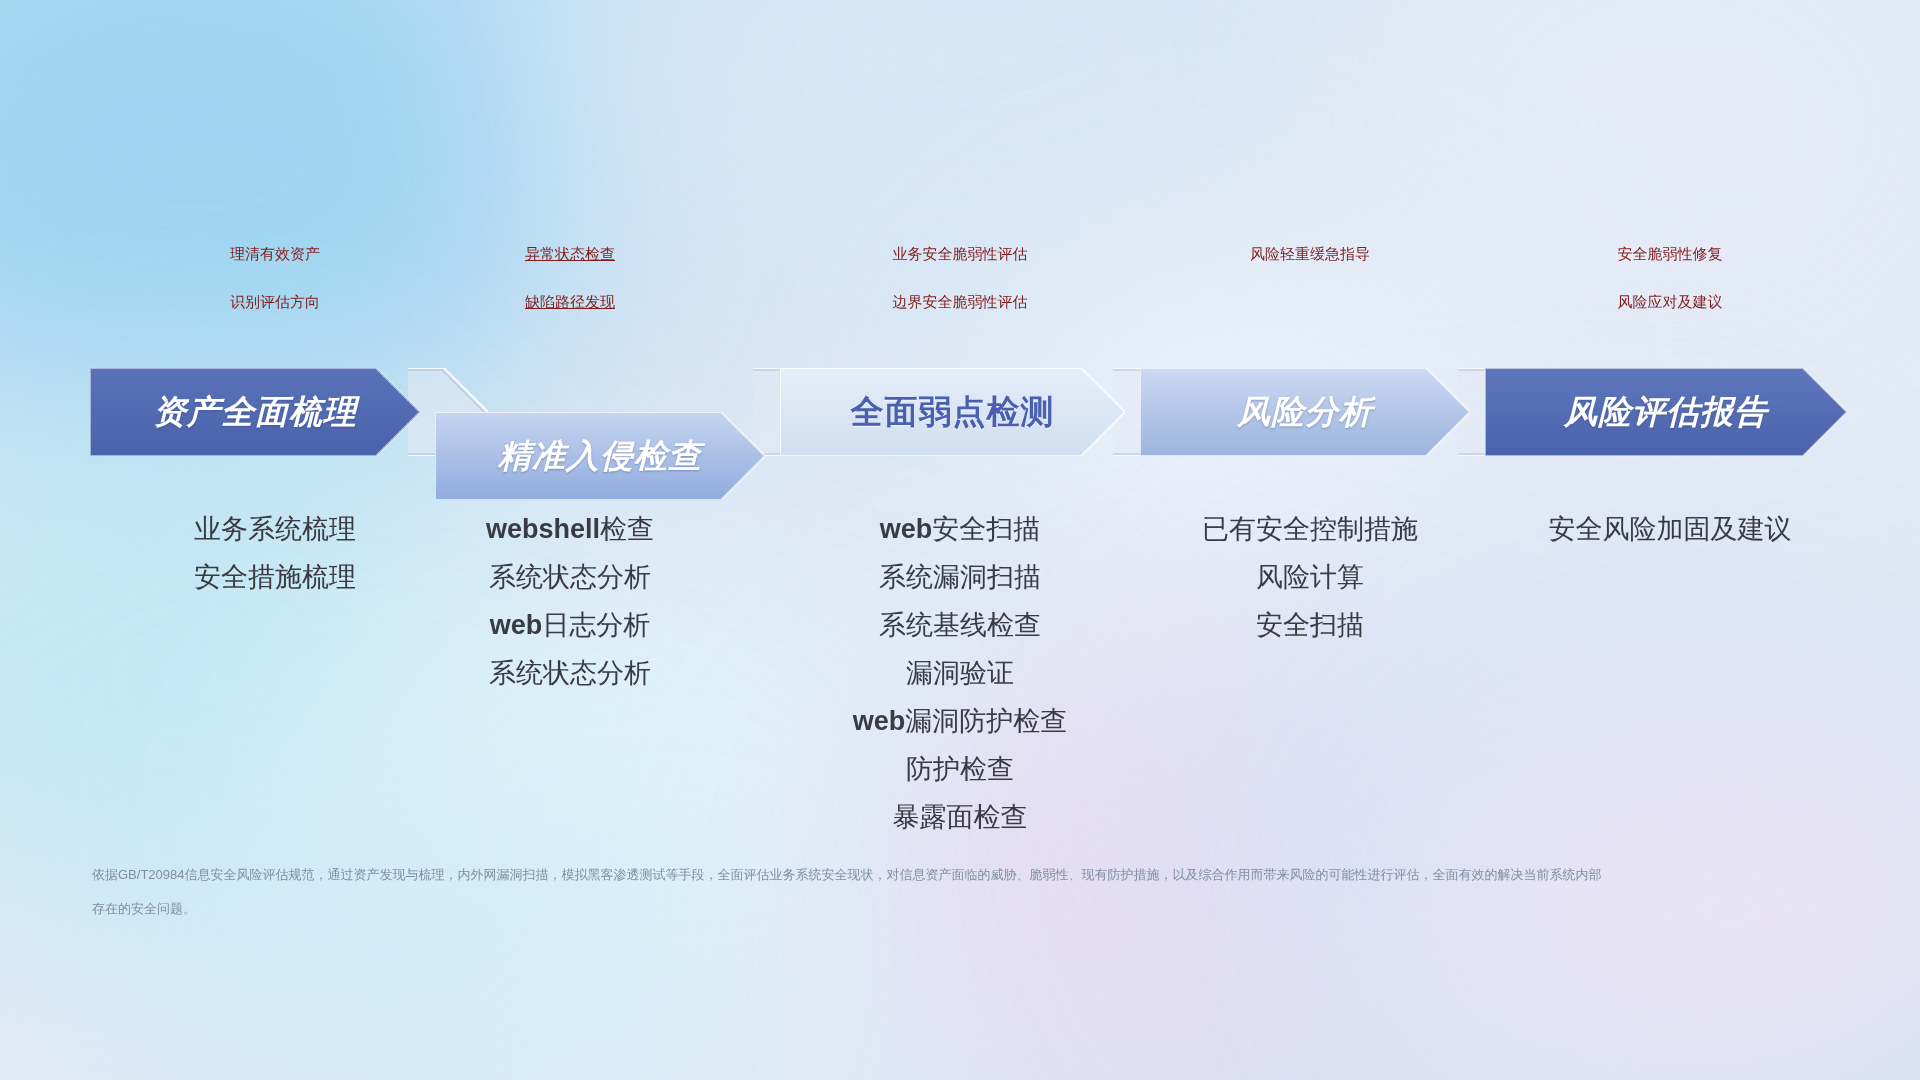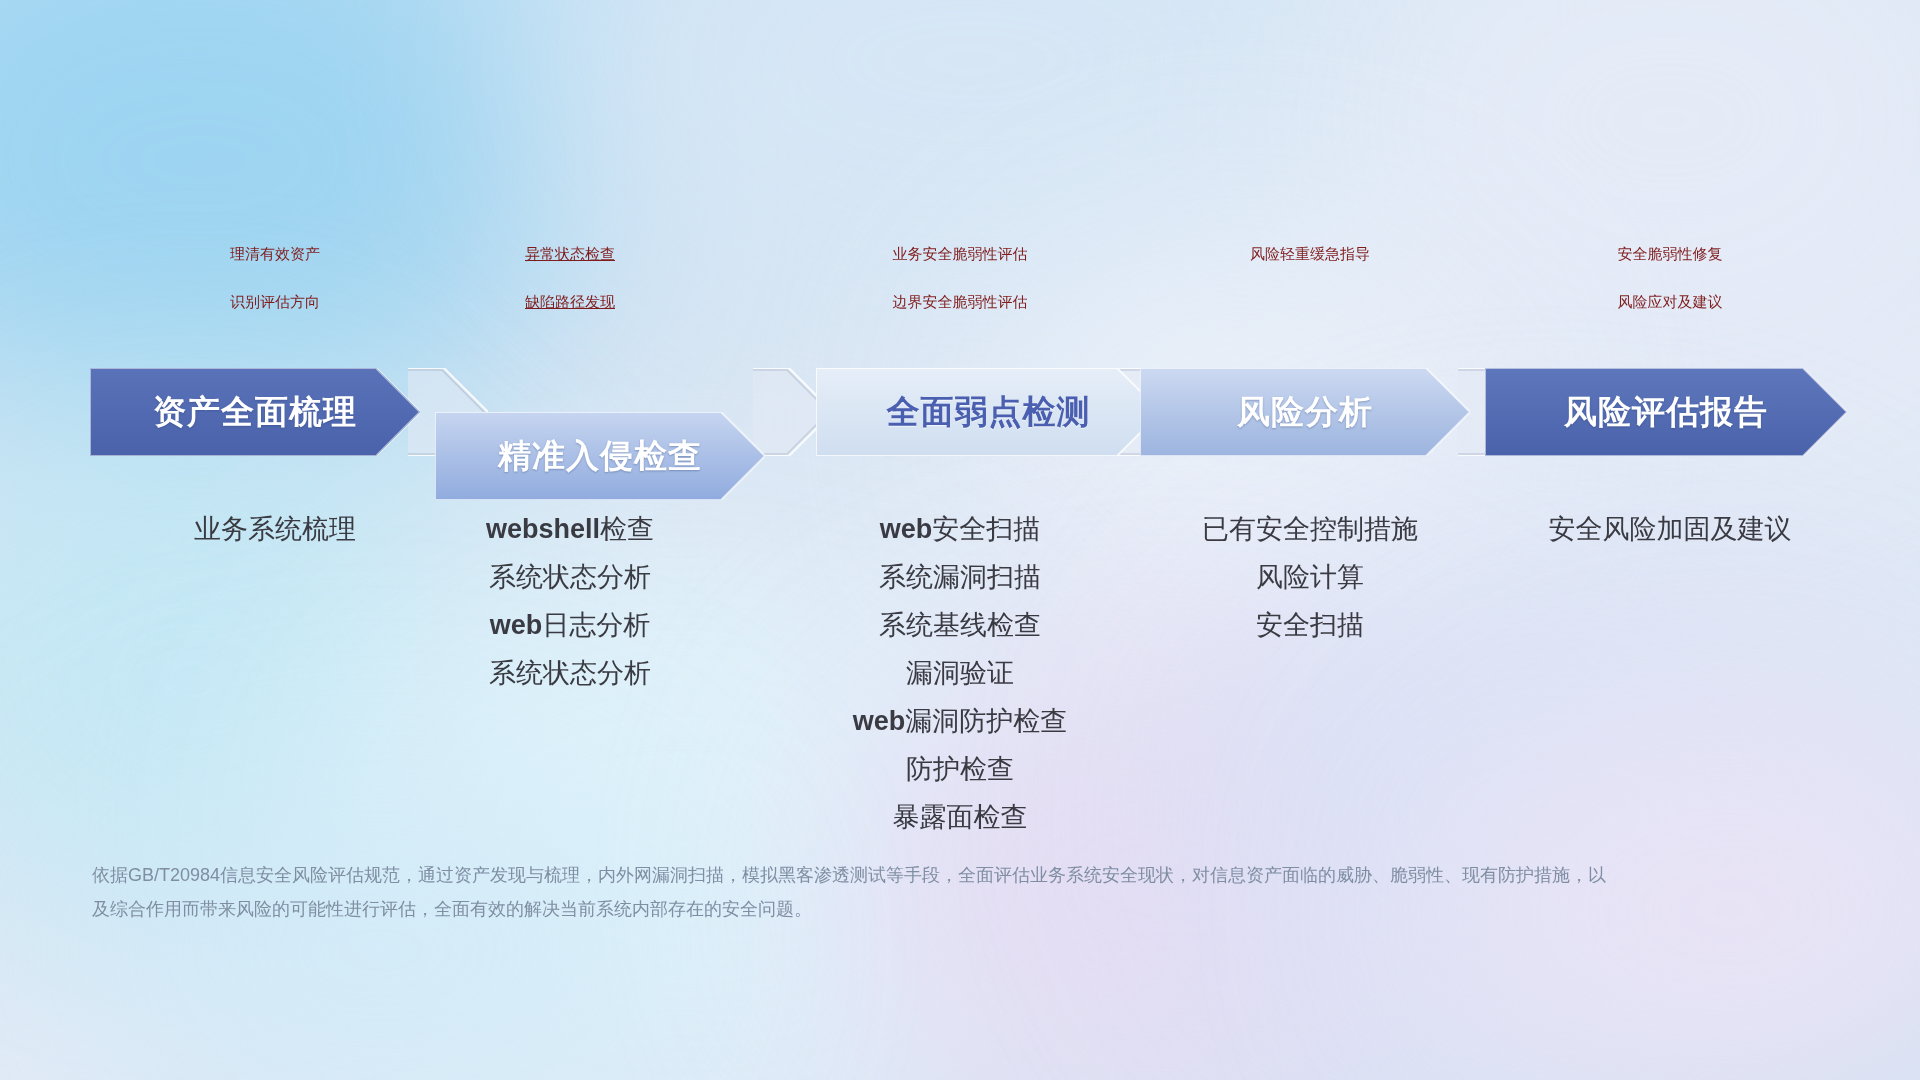--- a/index.html
+++ b/index.html
@@ -39,27 +39,27 @@
   #band{position:absolute;left:90px;top:368px;width:1757px;height:88px;}
   .chev{
     position:absolute;top:0;height:88px;
     display:flex;align-items:center;justify-content:center;
     font-size:33px;font-weight:700;letter-spacing:1px;
     box-sizing:border-box;
   }
   .chev span{position:relative;z-index:3;}
   .chev .shape{position:absolute;inset:0;z-index:1;}
 
-  .lbl-white{color:#ffffff;text-shadow:0 1px 2px rgba(40,60,110,.35);}
+  .lbl-white{color:#ffffff;text-shadow:0 1px 2px rgba(40,60,110,.35);font-style:italic;}
   .lbl-blue{color:#4a5fb0;text-shadow:0 1px 1px rgba(255,255,255,.7);}
 
   
   #footer{
     position:absolute;left:92px;top:858px;width:1520px;
-    color:#7f8ea3;font-size:18px;line-height:34px;
+    color:#7f8ea3;font-size:13px;line-height:34px;
   }
 </style>
 </head>
 <body>
 
 <div id="bg">
   <div class="l bg-base"></div>
   <div class="l blob b1"></div>
   <div class="l blob b7"></div>
   <div class="l blob b6"></div>
@@ -134,21 +134,21 @@
       </svg>
       <span class="lbl-white">精准入侵检查</span>
     </div>
 
     <svg class="chev" style="left:663px;width:80px;" viewBox="0 0 80 88" preserveAspectRatio="none">
       <polygon points="0,0 36,0 80,44 36,88 0,88" fill="#e3eaf4" fill-opacity=".5"></polygon>
       <polyline points="0,0 36,0 80,44 36,88 0,88" fill="none" stroke="#ffffff" stroke-opacity=".8" stroke-width="2"></polyline>
       <polyline points="0,2 34,2 76,44 34,86 0,86" fill="none" stroke="#a9b6c9" stroke-opacity=".5" stroke-width="1.5"></polyline>
     </svg>
 
-    <div class="chev" style="left:726px;width:345px;">
+    <div class="chev" style="left:690px;width:345px;">
       <svg class="shape" viewBox="0 0 345 88" preserveAspectRatio="none">
         <defs>
           <linearGradient id="g3" x1="0" y1="0" x2="0" y2="1">
             <stop offset="0" stop-color="#e6eef8"></stop>
               <stop offset="1" stop-color="#cfdef0"></stop>
           </linearGradient>
         </defs>
         <polygon points="0,0 301,0 345,44 301,88 0,88" fill="url(#g3)"></polygon>
         <polygon points="0,0 301,0 345,44 301,88 0,88" fill="none" stroke="#ffffff" stroke-opacity=".75" stroke-width="2"></polygon>
       </svg>
@@ -192,20 +192,21 @@
         <polygon points="0,0 318,0 362,44 318,88 0,88" fill="url(#g5)"></polygon>
         <polygon points="0,0 318,0 362,44 318,88 0,88" fill="none" stroke="#ffffff" stroke-opacity=".55" stroke-width="2"></polygon>
       </svg>
       <span class="lbl-white">风险评估报告</span>
     </div>
 
   </div>
 
   <div class="col-bot" style="left:90px;top:505px;width:370px;">
     <div><span class="en"></span><span>业务系统梳理</span></div>
+    <div><span class="en"></span><span>安全措施梳理</span></div>
   </div>
 
   <div class="col-bot" style="left:400px;top:505px;width:340px;">
     <div><span class="en">webshell</span><span>检查</span></div>
     <div><span class="en"></span><span>系统状态分析</span></div>
     <div><span class="en">web</span><span>日志分析</span></div>
     <div><span class="en"></span><span>系统状态分析</span></div>
   </div>
 
   <div class="col-bot" style="left:770px;top:505px;width:380px;">

